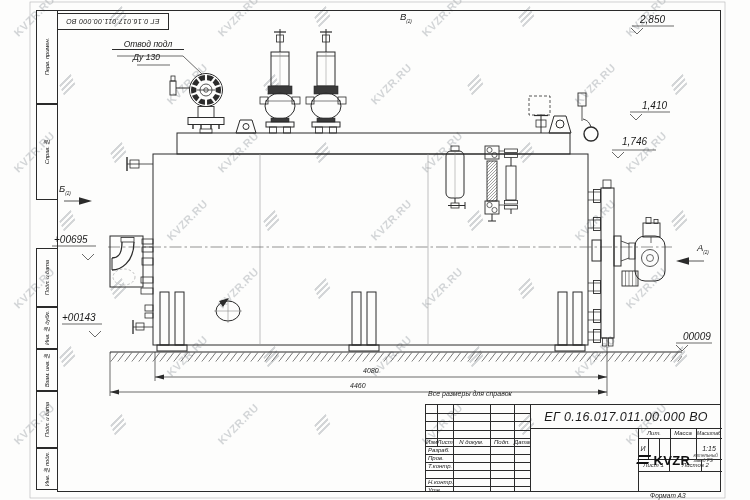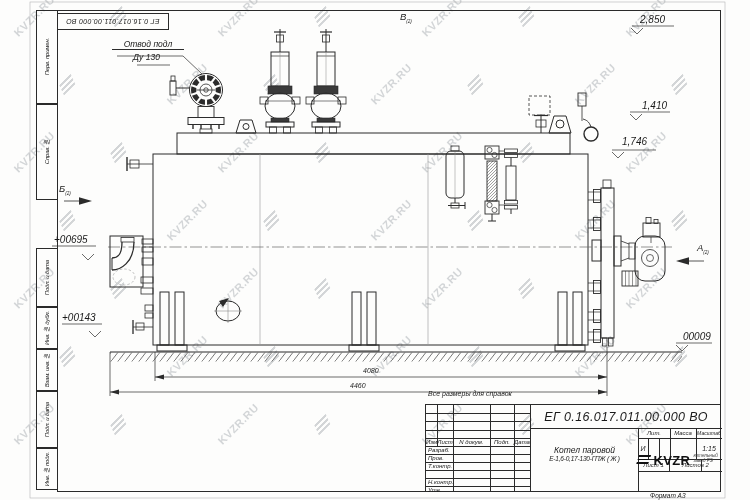--- a/index.html
+++ b/index.html
@@ -410,24 +410,20 @@
 
     <div class="cellt fs6" style="left:2px;top:41px;width:25px;height:8px;justify-content:flex-start">Разраб.</div>
     <div class="cellt fs6" style="left:2px;top:49px;width:25px;height:8px;justify-content:flex-start">Пров.</div>
     <div class="cellt fs6" style="left:2px;top:57px;width:25px;height:8px;justify-content:flex-start">Т.контр.</div>
     <div class="cellt fs6" style="left:2px;top:65px;width:25px;height:8px;justify-content:flex-start"></div>
     <div class="cellt fs6" style="left:2px;top:73px;width:25px;height:8px;justify-content:flex-start">Н.контр.</div>
     <div class="cellt fs6" style="left:2px;top:81px;width:25px;height:7px;justify-content:flex-start">Утв.</div>
 
     <div class="cellt docnum" style="left:104px;top:0;width:192px;height:23px">ЕГ 0.16.017.011.00.000 ВО</div>
 
-    <div class="abs" style="left:106px;top:30px;width:105px;height:36px;display:flex;flex-direction:column;align-items:center;justify-content:center">
-      <div class="fs8" style="font-style:italic;white-space:nowrap">Котел паровой</div>
-      <div class="fs65" style="font-style:italic;white-space:nowrap;letter-spacing:-.2px">Е-1,6-0,17-130-ГПЖ ( Ж )</div>
-    </div>
 
     <div class="cellt fs6" style="left:212px;top:23px;width:32px;height:10px">Лит.</div>
     <div class="cellt fs6" style="left:244px;top:23px;width:26px;height:10px">Масса</div>
     <div class="cellt fs6" style="left:270px;top:23px;width:26px;height:10px;transform:scale(.85)">Масштаб</div>
     <div class="cellt fs7" style="left:212px;top:33px;width:10px;height:21px">И</div>
     <div class="cellt fs7" style="left:270px;top:33px;width:26px;height:21px">1:15</div>
 
     <div class="cellt fs6" style="left:212px;top:54px;width:31px;height:12px">Лист 1</div>
     <div class="cellt fs6" style="left:243px;top:54px;width:53px;height:12px">Листов 2</div>
 

